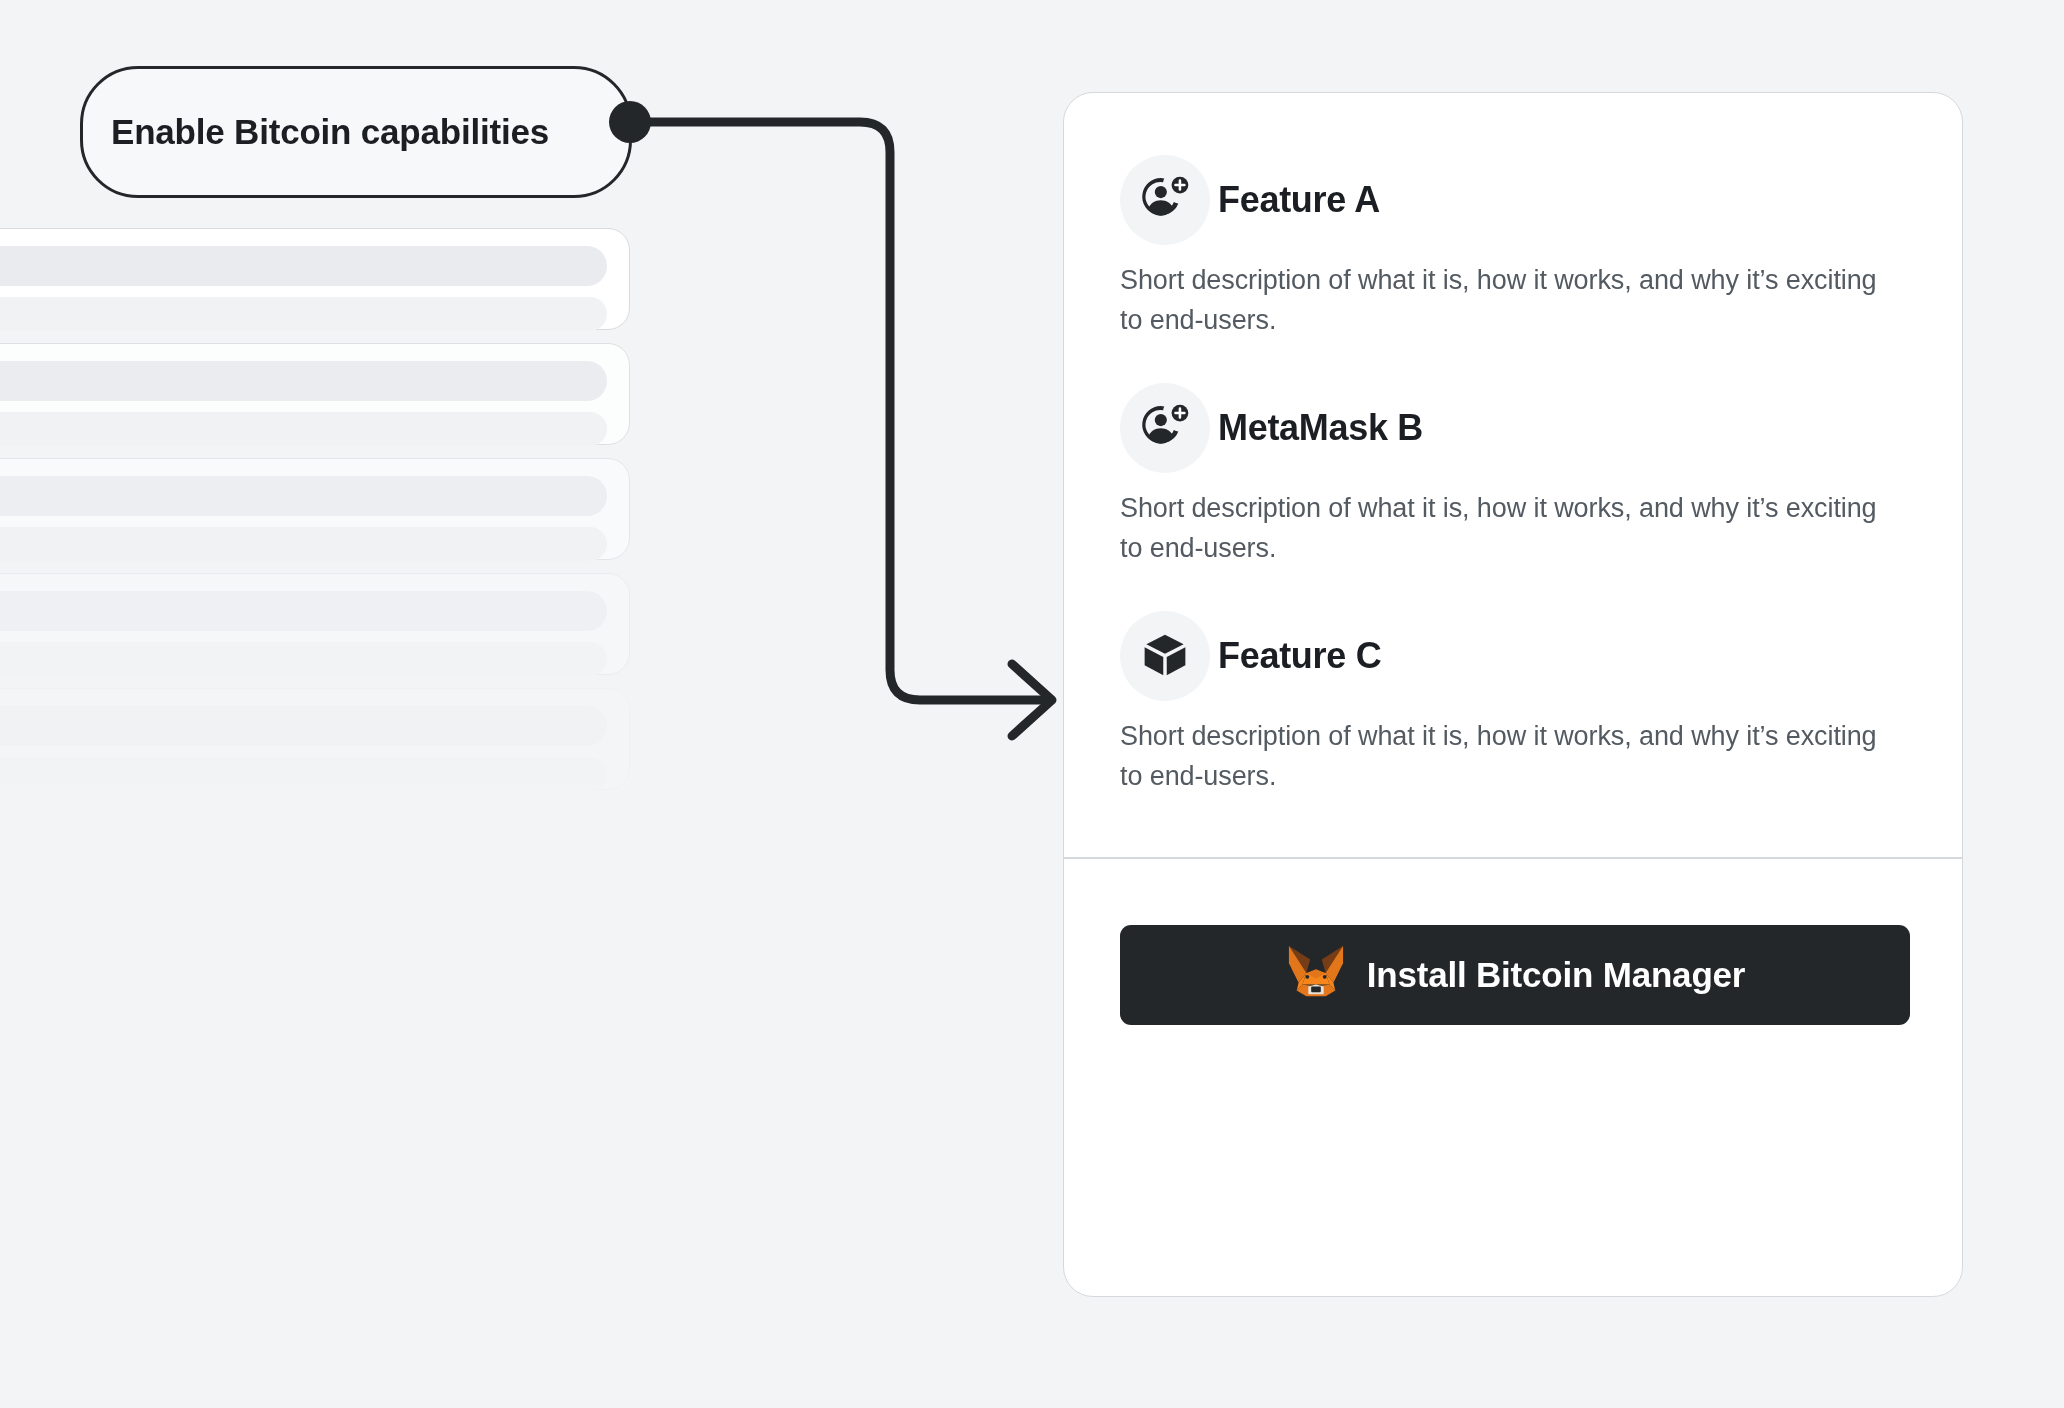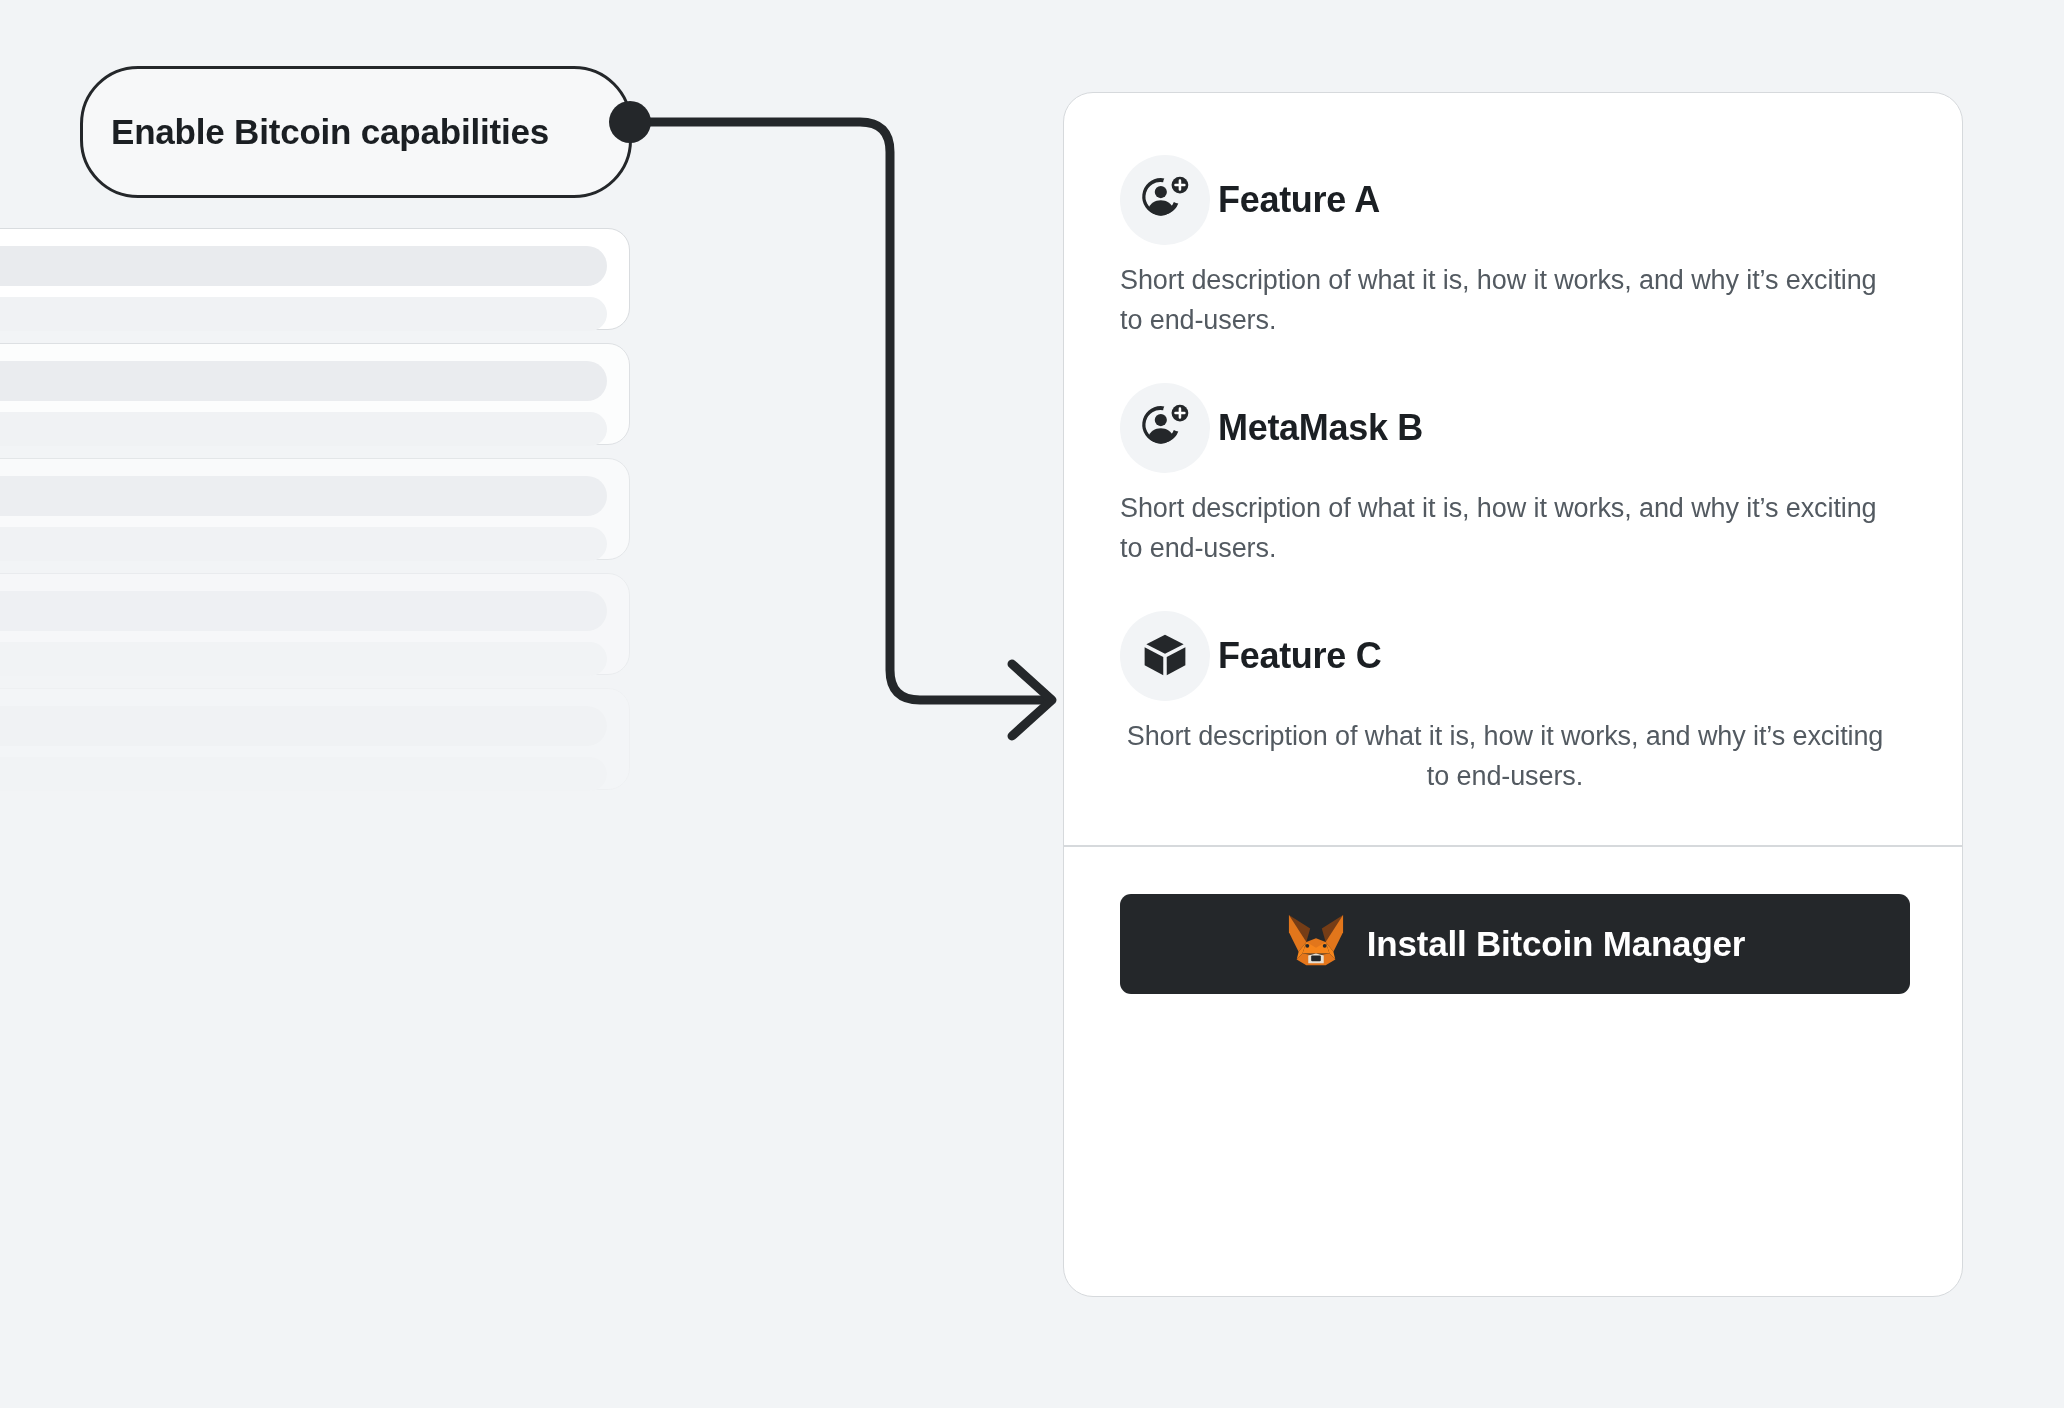--- a/index.html
+++ b/index.html
@@ -101,21 +101,21 @@
     border: 1.8px solid #d6d9dc;
     border-radius: 30px;
     display: flex;
     flex-direction: column;
   }
   #feature-list {
     padding: 62px 56px 0 56px;
     flex: 0 0 auto;
   }
   .feature-block { margin-bottom: 42px; }
-  .feature-block:last-child { margin-bottom: 0; text-align: center; }
+  .feature-block:last-child { margin-bottom: 12px; }
   .feature-head {
     display: flex;
     align-items: center;
     gap: 8px;
   }
   .feature-icon {
     width: 90px;
     height: 90px;
     flex: 0 0 90px;
     border-radius: 50%;
@@ -155,20 +155,21 @@
     height: 100px;
     background: #24272a;
     border: none;
     border-radius: 11px;
     display: flex;
     align-items: center;
     justify-content: center;
     gap: 20px;
     cursor: pointer;
     padding: 0;
+    margin-top: 19px;
   }
   #install-button .btn-label {
     font-size: 35px;
     font-weight: 700;
     color: #ffffff;
     letter-spacing: -0.2px;
   }
   #footer-note {
     margin-top: 28px;
     text-align: center;

